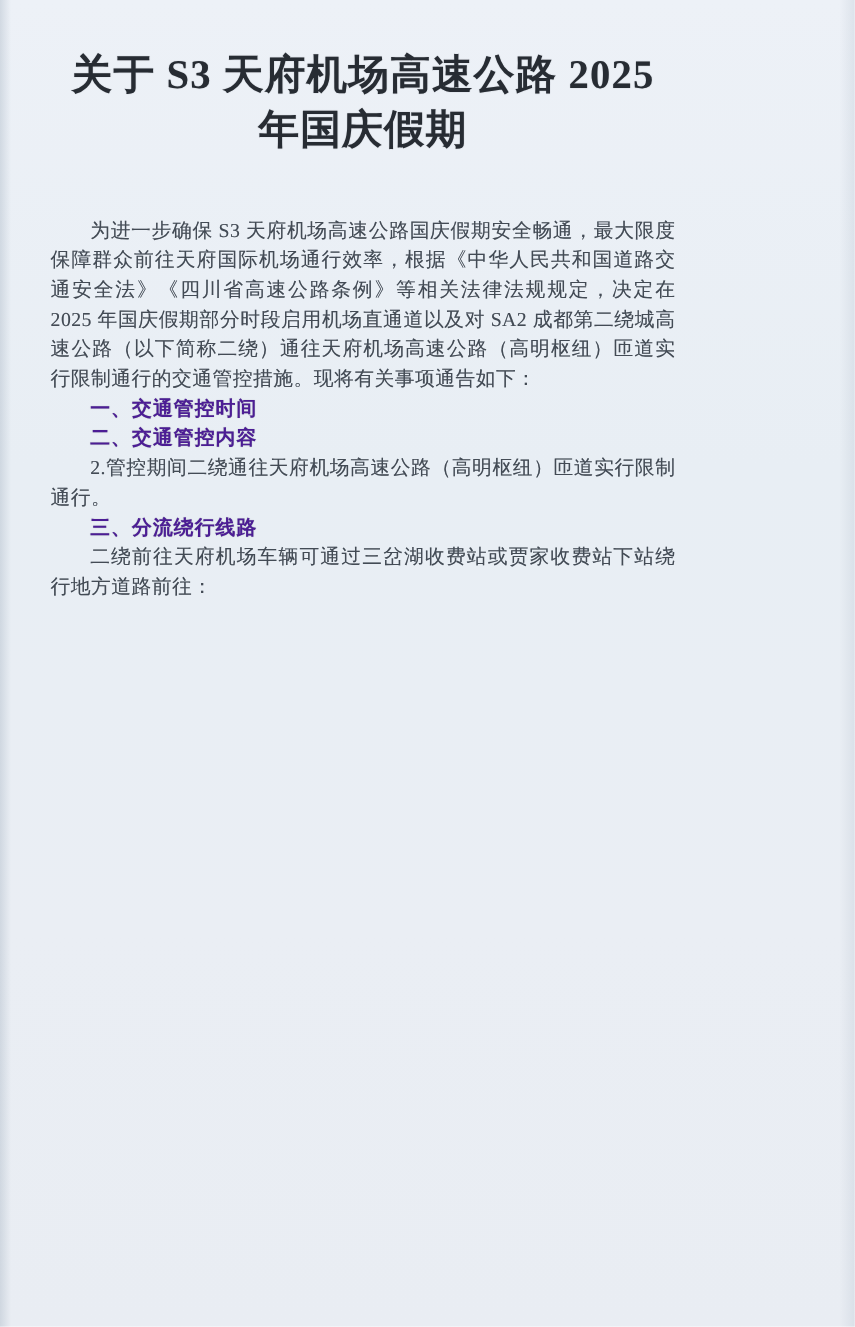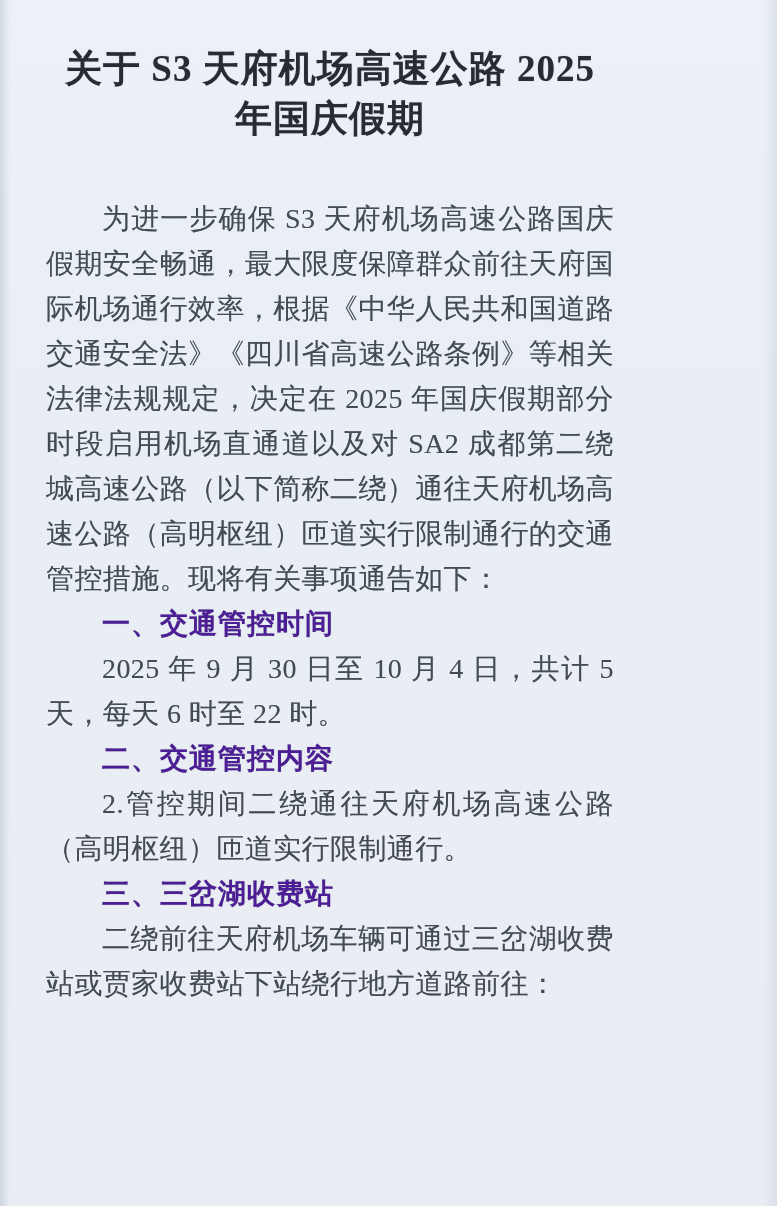--- a/index.html
+++ b/index.html
@@ -30,22 +30,22 @@
     font-size: 37px;
     line-height: 50px;
     font-weight: 700;
     text-align: center;
     color: #272c33;
     letter-spacing: 1px;
     text-shadow: 0 0 1px rgba(39,44,51,0.35);
   }
   .para {
     margin: 0;
-    font-size: 28px;
-    line-height: 45px;
+    font-size: 18px;
+    line-height: 27px;
     text-align: justify;
     text-justify: inter-character;
     text-indent: 2em;
     color: #434b55;
     letter-spacing: 0.4px;
     text-shadow: 0 0 0.6px rgba(67,75,85,0.4);
   }
   .heading {
     font-family: "Liberation Sans", "DejaVu Sans", sans-serif;
     font-weight: 700;
@@ -58,25 +58,24 @@
 <body>
 
 <div class="page">
 
   <h1 class="title"><span>关于 S3 天府机场高速公路 2025 年国庆假期</span><br></h1>
 
   <p class="para">为进一步确保 S3 天府机场高速公路国庆假期安全畅通，最大限度保障群众前往天府国际机场通行效率，根据《中华人民共和国道路交通安全法》《四川省高速公路条例》等相关法律法规规定，决定在 2025 年国庆假期部分时段启用机场直通道以及对 SA2 成都第二绕城高速公路（以下简称二绕）通往天府机场高速公路（高明枢纽）匝道实行限制通行的交通管控措施。现将有关事项通告如下：</p>
 
   <p class="para heading">一、交通管控时间</p>
 
-  <p class="para">2025 年 9 月 30 日至 10 月 4 日，共计 5 天，每天 6 时至 22 时。</p>
 
   <p class="para heading">二、交通管控内容</p>
 
 
   <p class="para">2.管控期间二绕通往天府机场高速公路（高明枢纽）匝道实行限制通行。</p>
 
-  <p class="para heading">三、三岔湖收费站</p>
+  <p class="para heading">三、分流绕行线路</p>
 
   <p class="para">二绕前往天府机场车辆可通过三岔湖收费站或贾家收费站下站绕行地方道路前往：</p>
 
 
 </div>
 
 </body></html>

